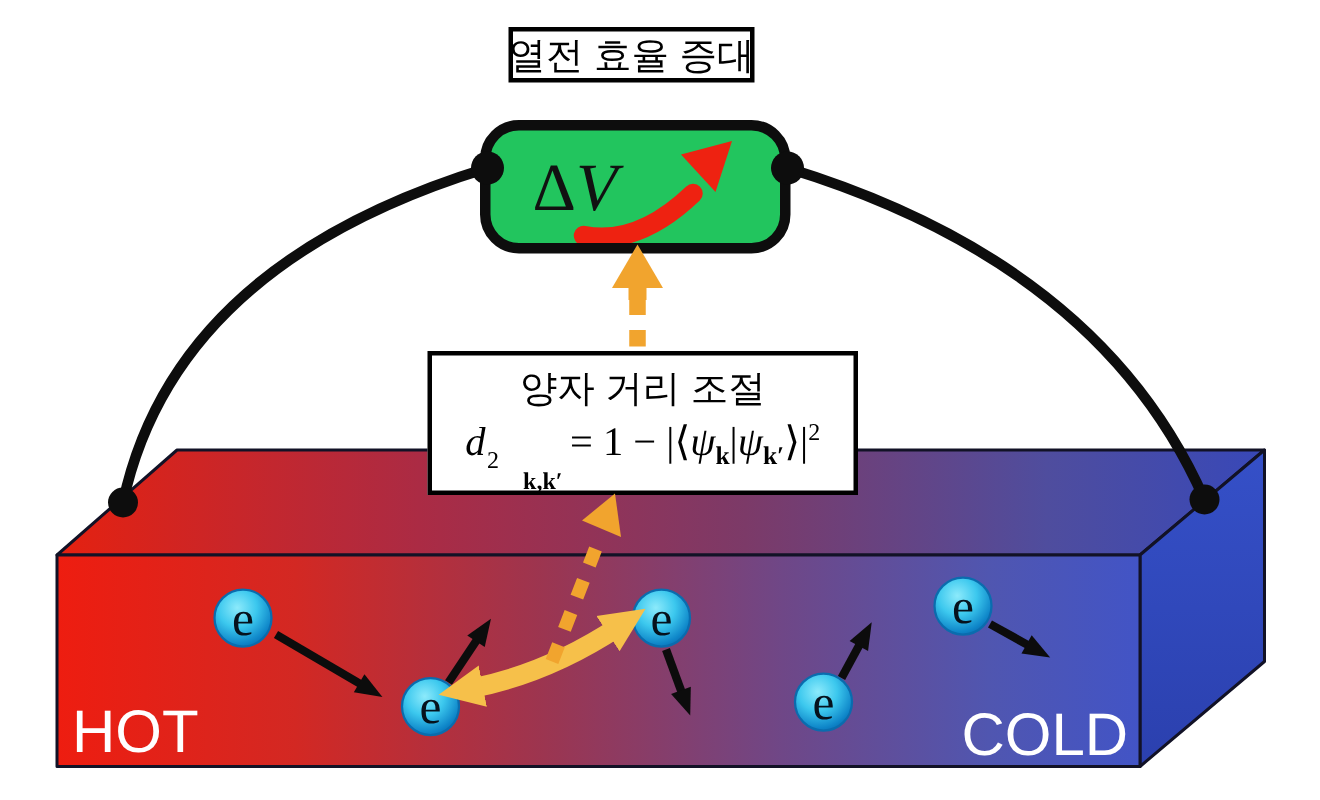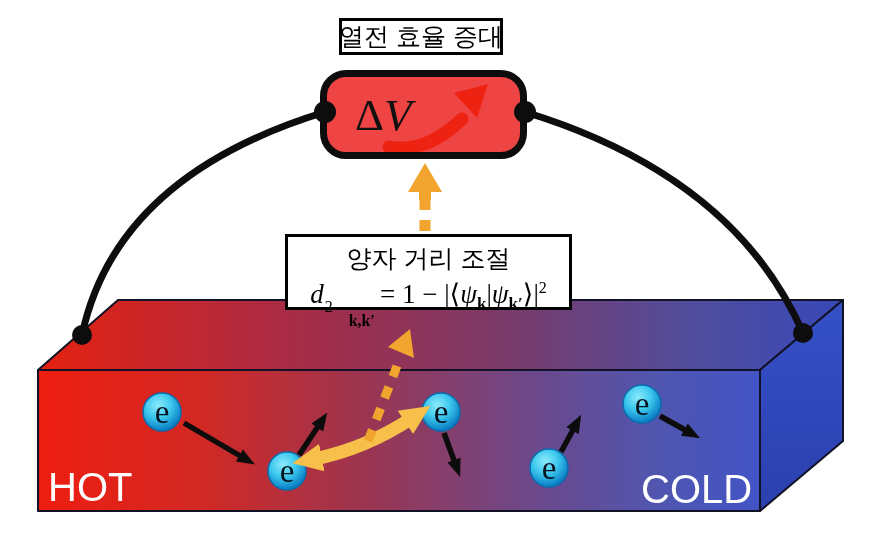--- a/index.html
+++ b/index.html
@@ -8,29 +8,29 @@
   .layer{position:absolute;left:0;top:0;width:880px;height:533px;}
   #overlay{pointer-events:none;}
 
   
   .top-label{position:absolute;left:339px;top:18px;width:164px;height:37px;z-index:2;
     background:#ffffff;border:3px solid #000;box-sizing:border-box;
     display:flex;align-items:center;justify-content:center;
     font-size:25px;font-weight:500;color:#000;letter-spacing:0px;white-space:nowrap;}
 
   
-  .voltmeter{position:absolute;left:320px;top:70px;width:207px;height:89px;z-index:2;
-    background:#ef4444;border:7px solid #0d0d0d;border-radius:26px;box-sizing:border-box;}
+  .voltmeter{position:absolute;left:320px;top:80px;width:207px;height:89px;z-index:2;
+    background:#22c55e;border:7px solid #0d0d0d;border-radius:26px;box-sizing:border-box;}
   .dv{position:absolute;left:28px;top:16px;font-family:"Liberation Serif",serif;
       font-size:45px;line-height:45px;color:#111;}
   .dv .var{font-style:italic;}
   .red-arrow-svg{position:absolute;left:0;top:0;}
 
   
-  .formula-box{position:absolute;left:285px;top:234px;width:287px;height:76px;z-index:2;
+  .formula-box{position:absolute;left:285px;top:234px;width:287px;height:96px;z-index:2;
     background:#ffffff;border:3px solid #000;box-sizing:border-box;text-align:center;color:#000;}
   .formula-title{margin-top:5px;font-size:25px;font-weight:500;white-space:nowrap;}
   .formula{margin-top:3px;font-family:"Liberation Serif",serif;font-size:27px;white-space:nowrap;}
   .formula .it{font-style:italic;}
   .stack{display:inline-flex;flex-direction:column;align-items:flex-start;
          font-size:16px;line-height:14px;vertical-align:-9px;margin-left:1px;margin-right:5px;}
   .stack .st-sub{font-weight:bold;padding-left:24px;}
   .bsub{font-weight:bold;font-size:17px;}
   .formula sup{font-size:16px;}
 </style>

